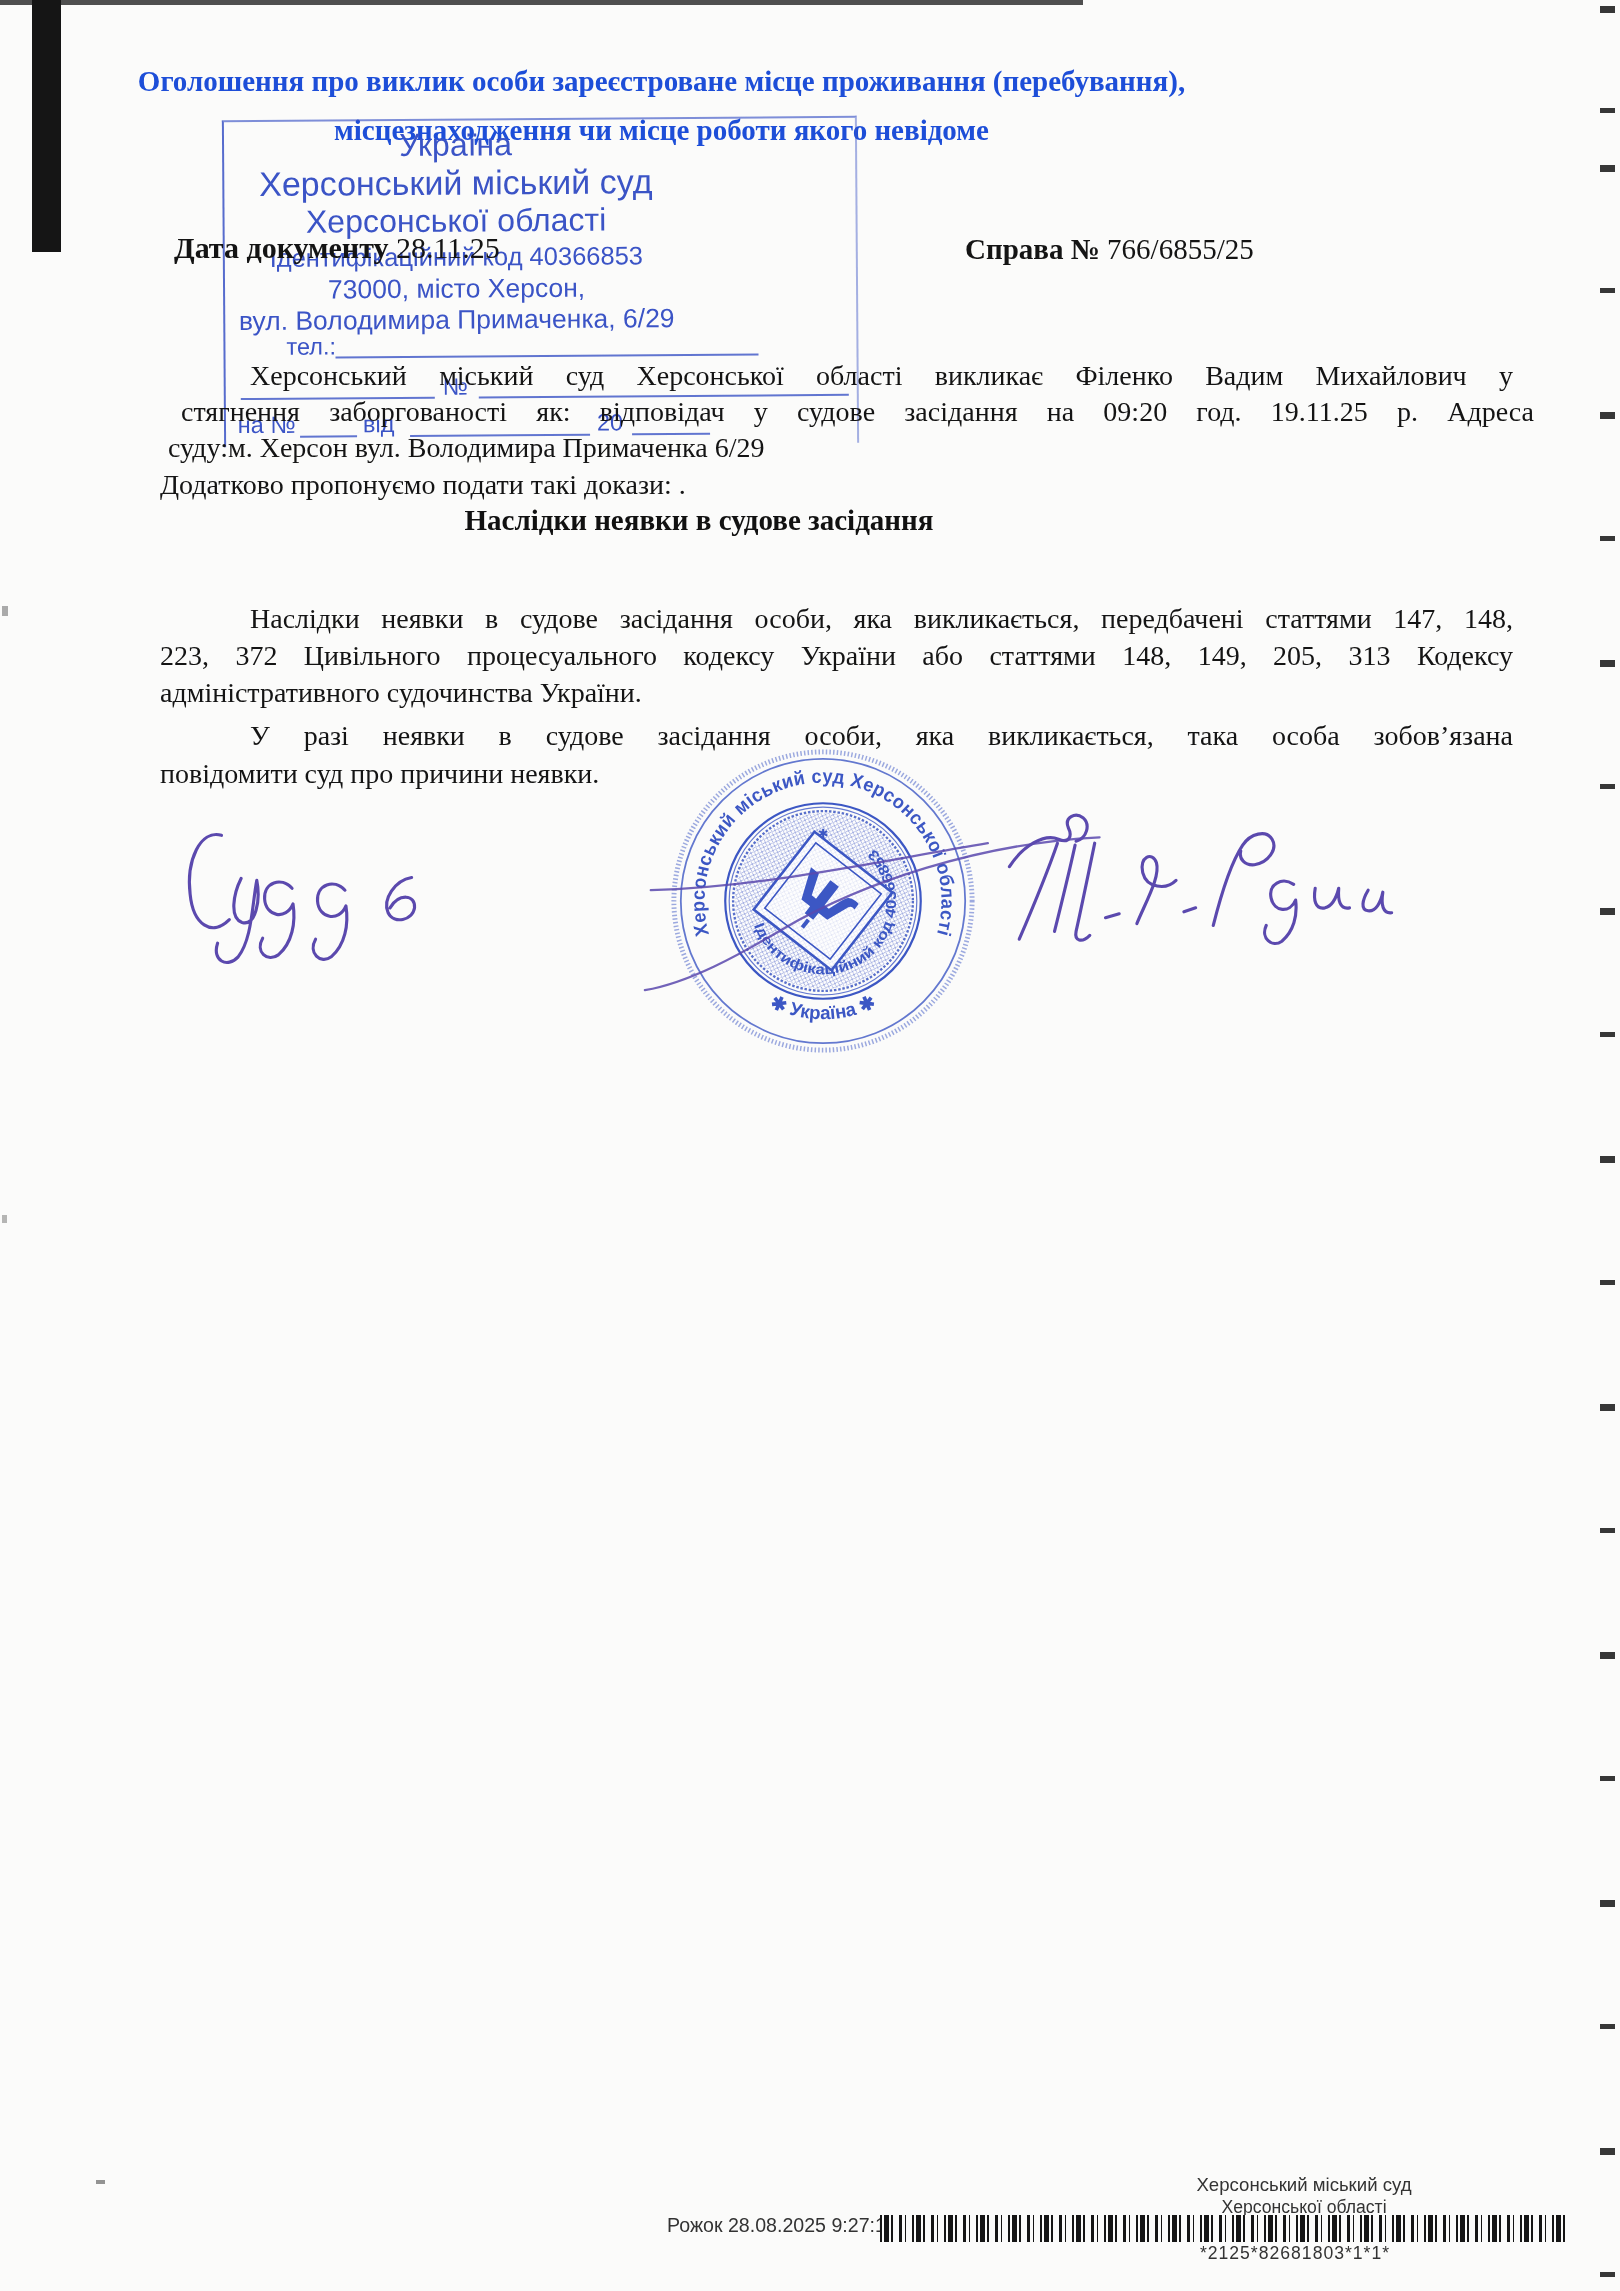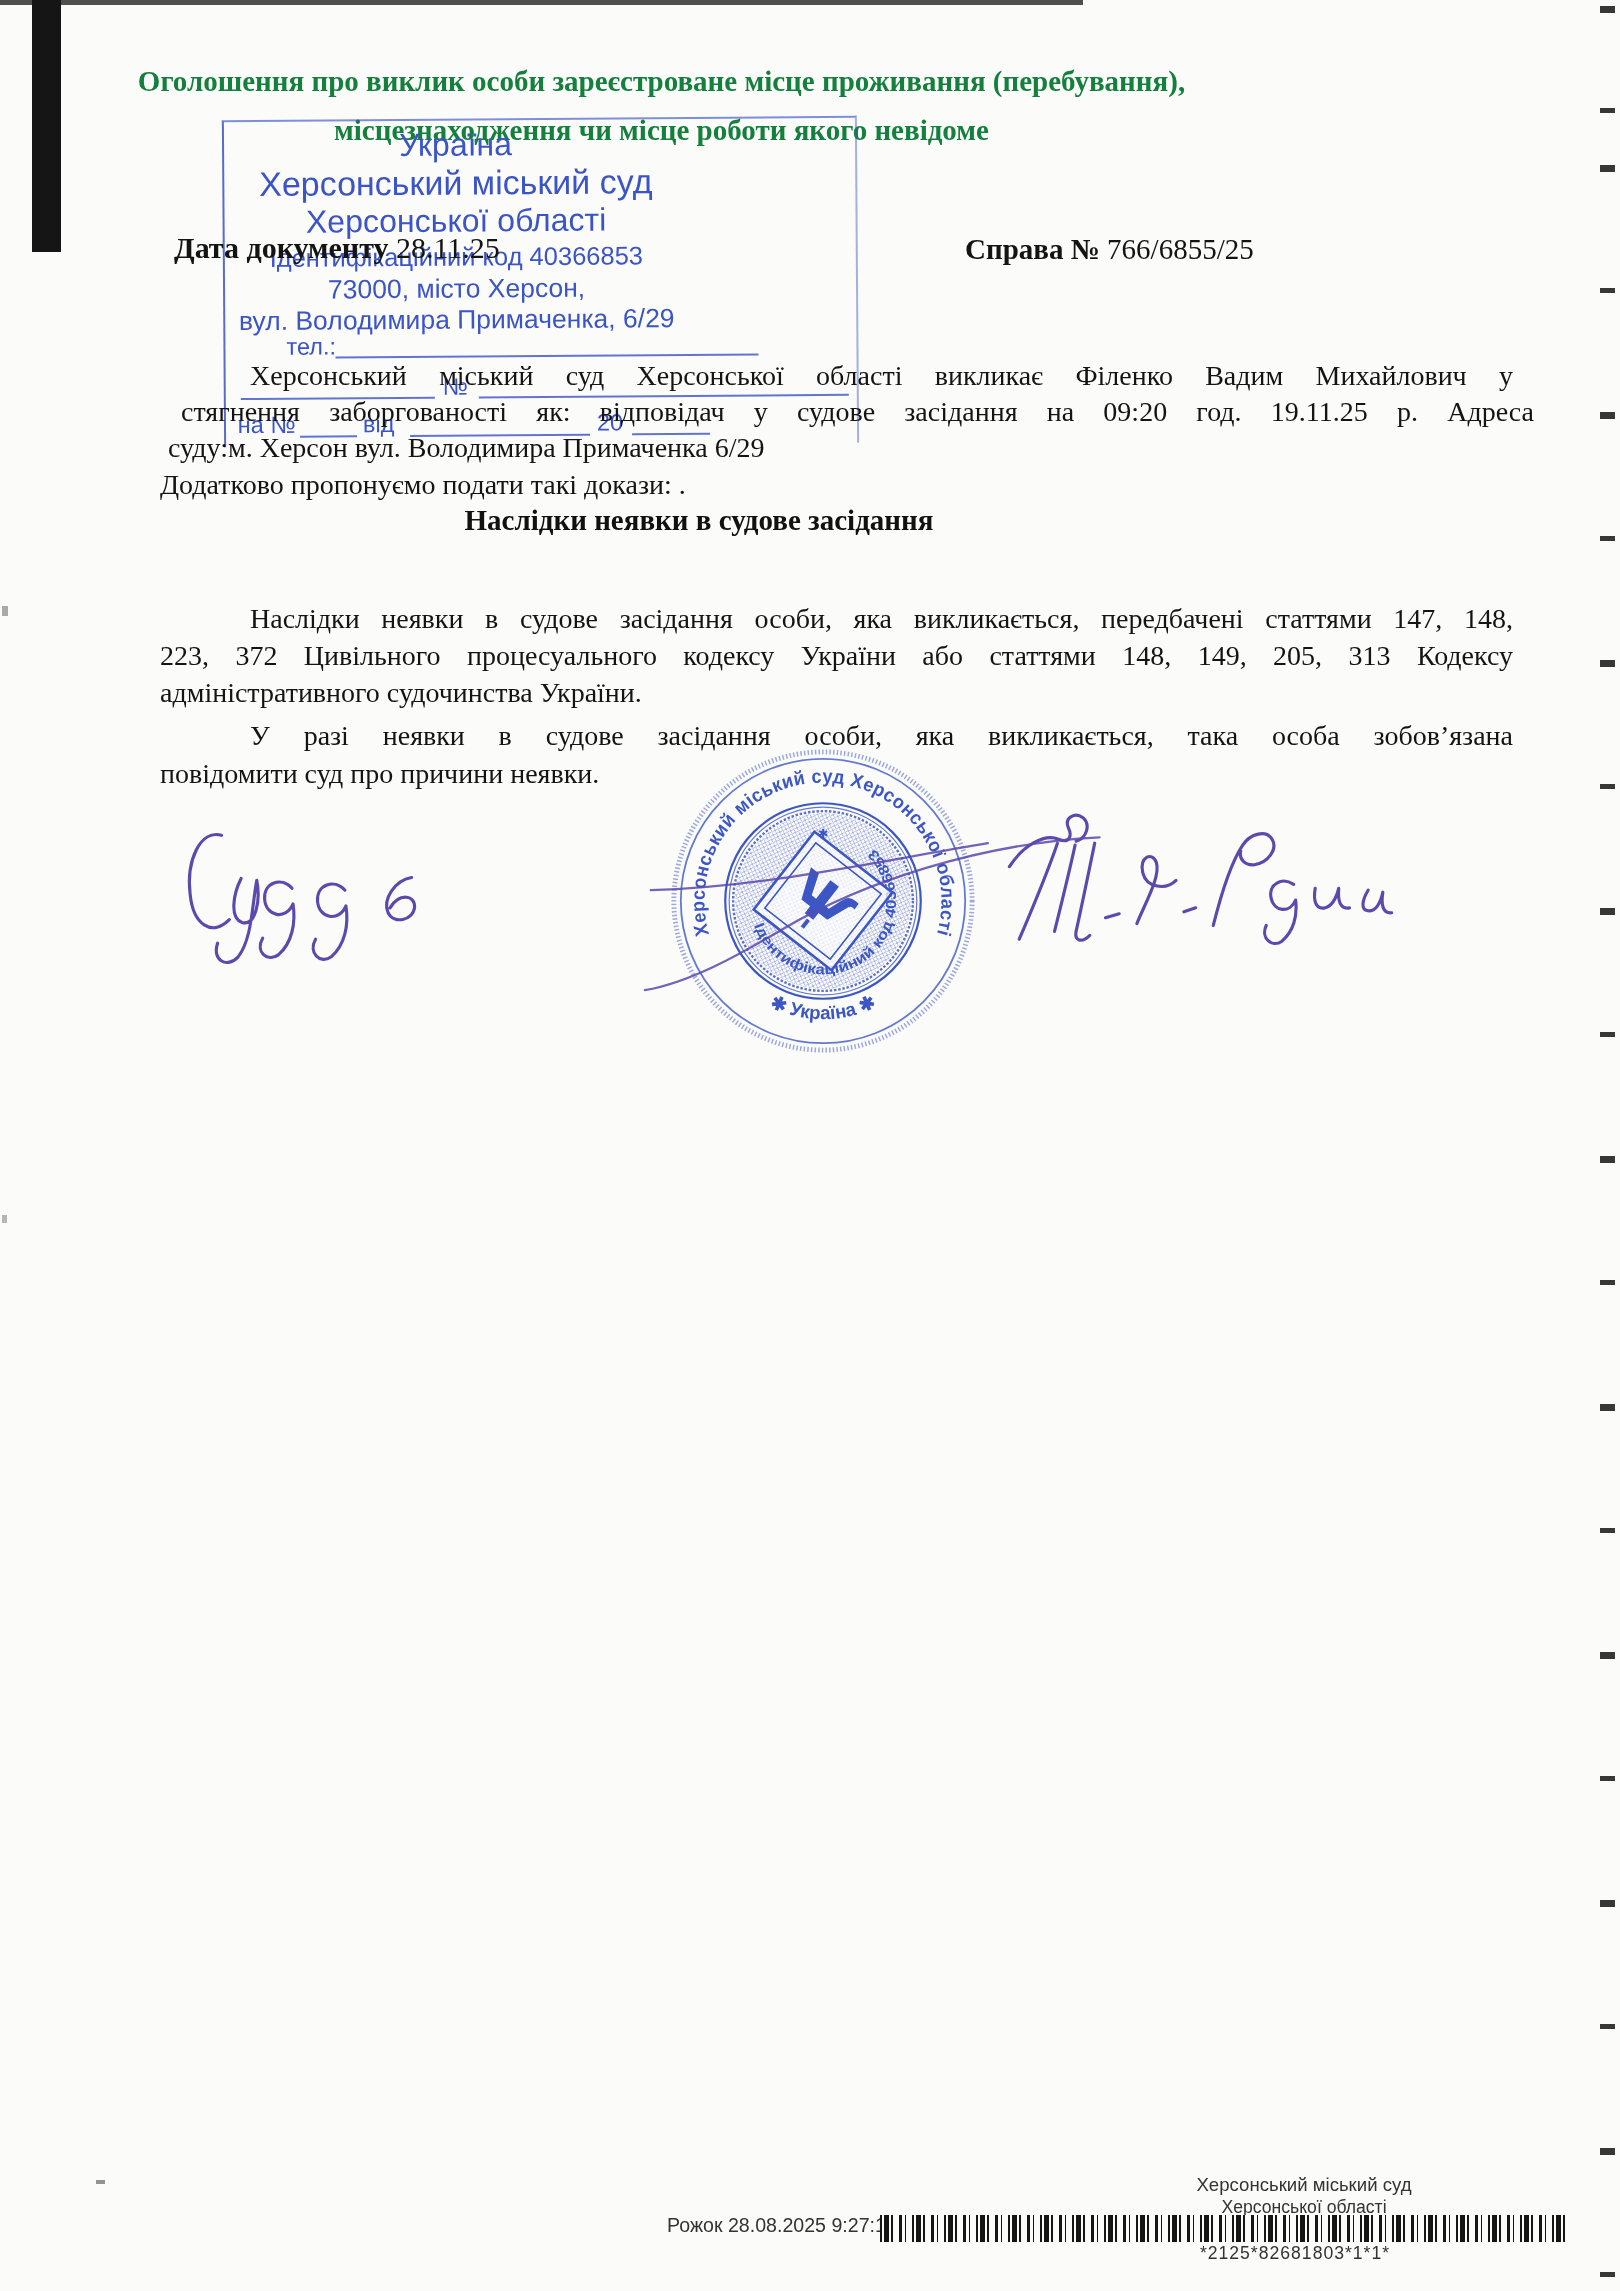--- a/index.html
+++ b/index.html
@@ -1,20 +1,20 @@
 <!DOCTYPE html>
 <html><head>
 <meta charset="utf-8">
 <style>
   html,body{margin:0;padding:0;background:#e8e8e8;}
   #page{position:relative;width:1620px;height:2292px;background:#fbfbfa;overflow:hidden;
         font-family:"Liberation Serif",serif;color:#161616;}
   
   .title-line{position:absolute;left:103px;width:1117px;text-align:center;
-              font-weight:bold;font-size:29px;color:#15803d;}
+              font-weight:bold;font-size:29px;color:#1d4ed8;}
   
   #stamp-box{position:absolute;left:223px;top:118px;width:631px;height:325px;
              transform:rotate(-0.4deg);color:#3b54c6;font-family:"Liberation Sans",sans-serif;
              border-top:2.9px solid rgba(59,84,198,.65);
              border-left:2.9px solid rgba(59,84,198,.85);
              border-right:2.9px solid rgba(59,84,198,.45);}
   .st-line{position:absolute;left:0;width:463px;text-align:center;white-space:nowrap;}
   .st-ul{position:absolute;border-bottom:2px solid rgba(59,84,198,.8);height:0;}
   .st-small{font-size:23.5px;}
   

